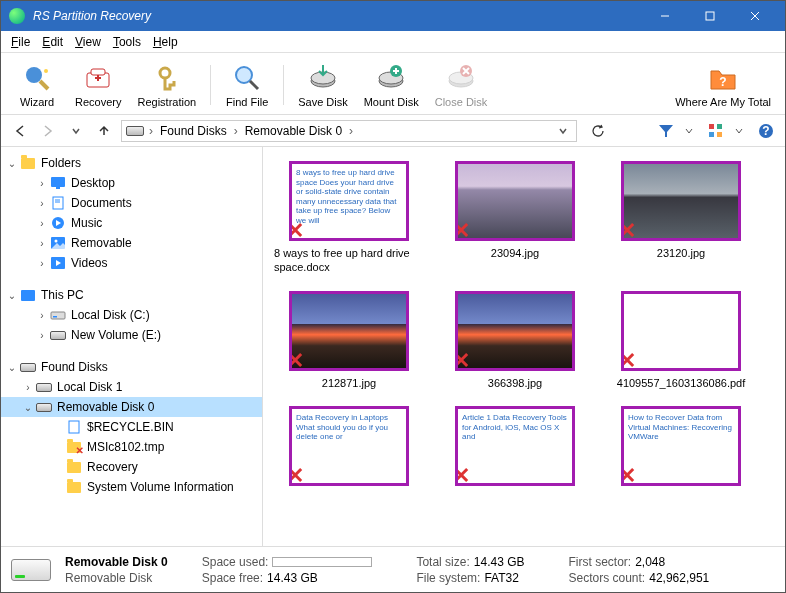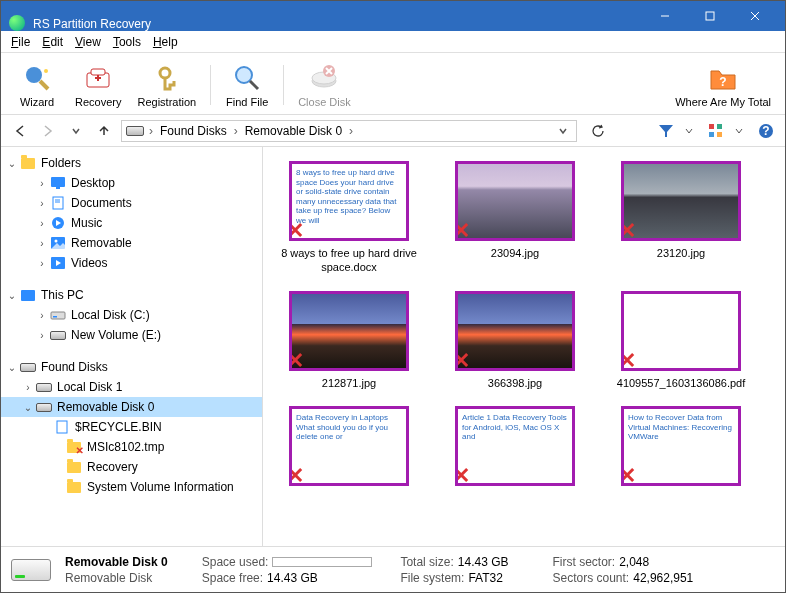--- a/index.html
+++ b/index.html
@@ -1,19 +1,19 @@
 <!DOCTYPE html>
 <html><head>
 <meta charset="utf-8">
 <style>
 * { margin: 0; padding: 0; box-sizing: border-box; font-family: "Segoe UI", Tahoma, sans-serif; font-size: 12px; }
 body { width: 786px; height: 593px; background: #fff; overflow: hidden; display: flex; flex-direction: column; border: 1px solid #555; }
 
 
-.titlebar { height: 30px; background: #2d6cbf; color: #fff; display: flex; align-items: flex-end; padding: 0 8px; }
+.titlebar { height: 30px; background: #2d6cbf; color: #fff; display: flex; align-items: center; padding: 0 8px; font-style: italic; }
 .titlebar .app-icon { width: 16px; height: 16px; background: radial-gradient(circle at 30% 30%, #7cff7c, #0a8); border-radius: 50%; margin-right: 8px; }
 .titlebar .title { font-size: 12px; flex: 1; }
 .titlebar .winbtn { width: 45px; height: 30px; display: flex; align-items: center; justify-content: center; cursor: pointer; }
 .titlebar .winbtn svg { stroke: #fff; fill: none; stroke-width: 1; }
 
 
 .menubar { height: 22px; display: flex; align-items: center; padding: 0 4px; border-bottom: 1px solid #e0e0e0; }
 .menubar .menu-item { padding: 0 6px; cursor: pointer; }
 .menubar .menu-item u { text-decoration: underline; }
 
@@ -48,21 +48,21 @@
 .tree .caret { width: 14px; text-align: center; color: #555; font-size: 10px; }
 .tree .icon { width: 18px; height: 16px; display: flex; align-items: center; justify-content: center; margin-right: 4px; }
 .tree .lbl { font-size: 12px; }
 
 
 .content { flex: 1; overflow-y: auto; padding: 10px 6px; display: flex; flex-wrap: wrap; align-content: flex-start; gap: 8px 6px; }
 .item { width: 160px; display: flex; flex-direction: column; align-items: center; cursor: pointer; padding: 4px; }
 .thumb { width: 120px; height: 80px; border: 3px solid #a21caf; position: relative; display: flex; align-items: center; justify-content: center; background: #f7f7f7; overflow: hidden; }
 .thumb.doc { background: #fff; font-size: 8px; color: #2d6cbf; padding: 4px; line-height: 1.2; text-align: left; align-items: flex-start; overflow: hidden; }
 .thumb .xmark { position: absolute; left: -6px; bottom: -6px; color: #d33; font-size: 22px; font-weight: bold; }
-.item .cap { font-size: 11px; text-align: center; margin-top: 6px; line-height: 1.25; word-break: break-word; max-width: 150px; }
+.item .cap { font-size: 11px; margin-top: 6px; line-height: 1.25; word-break: break-word; max-width: 150px; }
 
 
 .status { height: 46px; border-top: 1px solid #ddd; display: flex; align-items: center; padding: 4px 10px; gap: 14px; }
 .status .drv-icon { width: 40px; height: 22px; border: 1px solid #888; border-radius: 3px; background: linear-gradient(#fafafa,#d8d8d8); position: relative; }
 .status .drv-icon::after { content: ""; position: absolute; left: 3px; bottom: 2px; width: 10px; height: 3px; background: #2ad12a; border-radius: 1px; }
 .status .col { display: flex; flex-direction: column; gap: 2px; font-size: 11px; }
 .status .col .row { display: flex; gap: 4px; align-items: center; }
 .status .k { color: #555; }
 .status .v { color: #000; }
 .status .bar { width: 100px; height: 10px; border: 1px solid #aaa; background: #fff; }
@@ -150,20 +150,41 @@
   <div class="tbtn">
     <div class="ticon">
         <svg width="30" height="30">
           <circle cx="12" cy="12" r="8" fill="#cfe8ff" stroke="#4a90d9" stroke-width="2"></circle>
           <path d="M18 18 L26 26" stroke="#555" stroke-width="3"></path>
         </svg>
       </div>
     <div class="tlabel">Find File</div>
   </div>
   <div class="sep"></div>
+  <div class="tbtn">
+    <div class="ticon">
+        <svg width="30" height="30">
+          <ellipse cx="15" cy="18" rx="12" ry="6" fill="#bbb" stroke="#666"></ellipse>
+          <ellipse cx="15" cy="15" rx="12" ry="6" fill="#ddd" stroke="#666"></ellipse>
+          <path d="M15 2 L15 12 M11 8 L15 12 L19 8" stroke="#3a8" stroke-width="2" fill="none"></path>
+        </svg>
+      </div>
+    <div class="tlabel">Save Disk</div>
+  </div>
+  <div class="tbtn">
+    <div class="ticon">
+        <svg width="30" height="30">
+          <ellipse cx="15" cy="18" rx="12" ry="6" fill="#bbb" stroke="#666"></ellipse>
+          <ellipse cx="15" cy="15" rx="12" ry="6" fill="#ddd" stroke="#666"></ellipse>
+          <circle cx="20" cy="8" r="6" fill="#3a8"></circle>
+          <path d="M17 8 L23 8 M20 5 L20 11" stroke="#fff" stroke-width="2"></path>
+        </svg>
+      </div>
+    <div class="tlabel">Mount Disk</div>
+  </div>
   <div class="tbtn disabled">
     <div class="ticon">
         <svg width="30" height="30">
           <ellipse cx="15" cy="18" rx="12" ry="6" fill="#bbb" stroke="#999"></ellipse>
           <ellipse cx="15" cy="15" rx="12" ry="6" fill="#ddd" stroke="#999"></ellipse>
           <circle cx="20" cy="8" r="6" fill="#c55"></circle>
           <path d="M17 5 L23 11 M23 5 L17 11" stroke="#fff" stroke-width="2"></path>
         </svg>
       </div>
     <div class="tlabel">Close Disk</div>
@@ -356,21 +377,21 @@
         </span>
         <span class="lbl">Local Disk 1</span>
       </div>
     <div class="node selected" style="padding-left:20px">
         <span class="caret">⌄</span>
         <span class="icon">
           <span class="disk-icon"></span>
         </span>
         <span class="lbl">Removable Disk 0</span>
       </div>
-    <div class="node" style="padding-left:38px">
+    <div class="node" style="padding-left:50px">
         <span class="caret"></span>
         <span class="icon">
           <svg width="12" height="14">
             <rect x="1" y="1" width="10" height="12" fill="#fff" stroke="#2d8cff"></rect>
           </svg>
         </span>
         <span class="lbl">$RECYCLE.BIN</span>
       </div>
     <div class="node" style="padding-left:50px">
         <span class="caret"></span>
@@ -467,21 +488,21 @@
   <div class="col" style="margin-left:20px">
     <div class="row">
         <span class="k">Space used:</span>
         <span class="bar"></span>
       </div>
     <div class="row">
         <span class="k">Space free:</span>
         <span class="v">14.43 GB</span>
       </div>
   </div>
-  <div class="col" style="margin-left:14px">
+  <div class="col" style="margin-left:30px">
     <div class="row">
         <span class="k">Total size:</span>
         <span class="v">14.43 GB</span>
       </div>
     <div class="row">
         <span class="k">File system:</span>
         <span class="v">FAT32</span>
       </div>
   </div>
   <div class="col" style="margin-left:30px">

